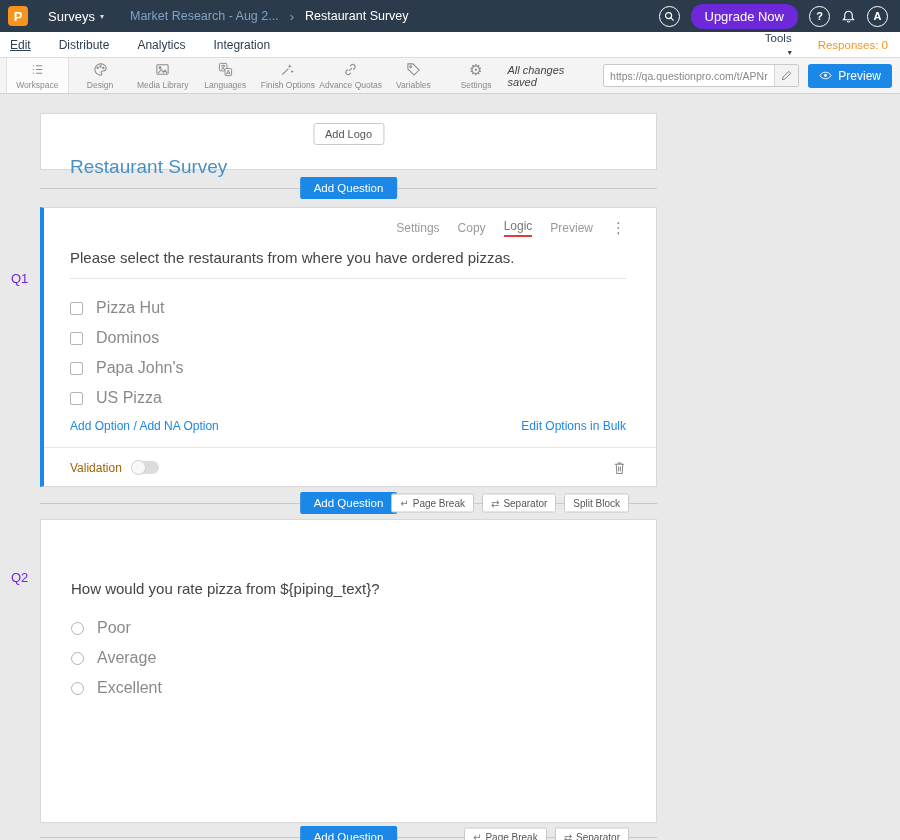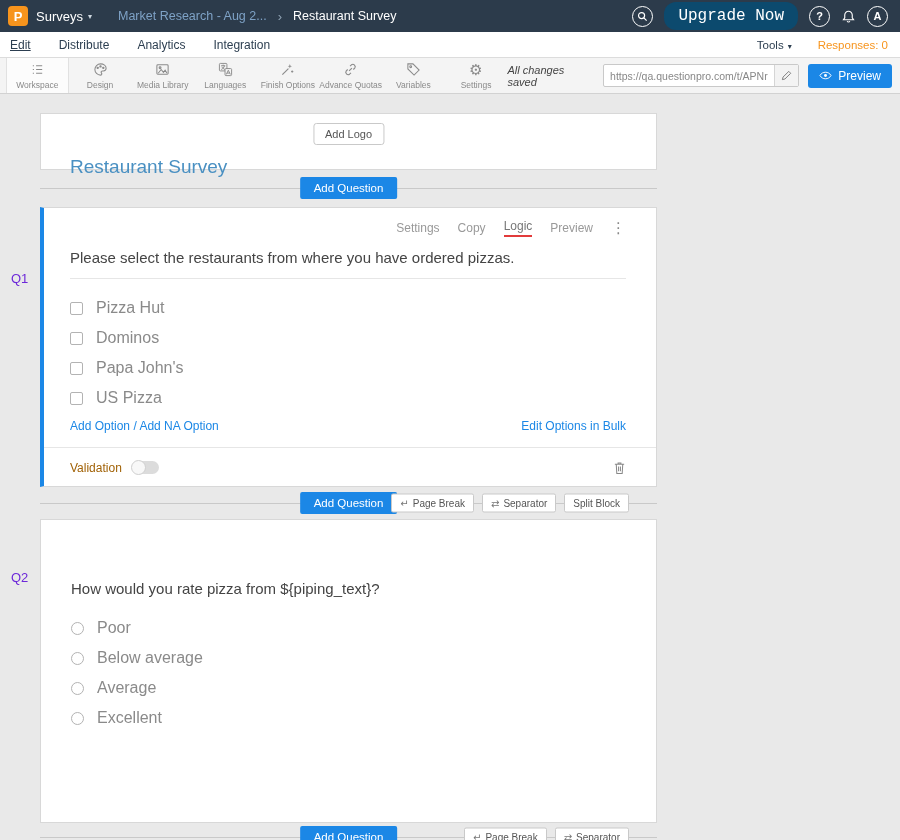--- a/index.html
+++ b/index.html
@@ -9,39 +9,39 @@
     background:#e9e9e9;
     font-family:"Liberation Sans","DejaVu Sans",sans-serif;
     color:#444;
   }
   [data-interactable="true"] { cursor:pointer; }
 
   
   .topbar { height:32px; background:#2c3b4b; display:flex; align-items:center; padding:0 12px 0 8px; }
   .logo { width:20px; height:20px; background:#f7941d; border-radius:4px; color:#fff;
           font-weight:bold; font-size:13px; display:flex; align-items:center; justify-content:center; }
-  .product { color:#fff; font-size:13px; margin-left:8px; display:flex; align-items:center; gap:5px; }
+  .product { color:#fff; font-size:13px; margin-left:20px; display:flex; align-items:center; gap:5px; }
   .caret { font-size:8px; color:#cfd8e0; }
   .breadcrumb { display:flex; align-items:center; margin-left:26px; font-size:12.5px; }
   .bc-folder { color:#7ea2c6; }
   .bc-sep { color:#8fa2b3; margin:0 11px; font-size:13px; }
   .bc-current { color:#fff; }
   .topbar-right { margin-left:auto; display:flex; align-items:center; gap:11px; }
   .tb-circle { width:21px; height:21px; border:1.4px solid #fff; border-radius:50%;
                display:flex; align-items:center; justify-content:center; color:#fff; font-size:11px; font-weight:bold; }
-  .upgrade-btn { background:#0c4a6e; color:#fff; border:none; border-radius:12px;
-                 font-size:16px; padding:5px 14px; font-family:Liberation Mono, monospace; }
+  .upgrade-btn { background:#6d28d9; color:#fff; border:none; border-radius:12px;
+                 font-size:13px; padding:5px 14px; font-family:Liberation Sans, sans-serif; }
 
   
   .menubar { height:26px; background:#fff; border-bottom:1px solid #dcdcdc;
              display:flex; align-items:center; padding:0 12px 0 10px; font-size:12px; color:#2c3e50; }
   .mtab { margin-right:28px; }
   .mtab.active { text-decoration:underline; }
   .menubar-right { margin-left:auto; display:flex; align-items:center; gap:26px; font-size:11.5px; }
-  .tools-menu { display:flex; align-items:flex-end; gap:4px; color:#2c3e50; }
+  .tools-menu { display:flex; align-items:flex-end; gap:4px; color:#2c3e50;flex-direction:column; }
   .tools-menu .caret { color:#2c3e50; }
   .responses { color:#f7941d; }
 
   
   .toolbar { height:36px; background:#f4f4f4; border-bottom:1px solid #d2d2d2;
              display:flex; align-items:stretch; padding:0 8px 0 6px; }
   .tool { width:64px; display:flex; flex-direction:column; align-items:center; justify-content:center; gap:3px; }
   .tool.active { background:#fcfcfc; border-left:1px solid #e1e1e1; border-right:1px solid #e1e1e1; }
   .ticon { height:15px; display:flex; align-items:center; justify-content:center; }
   .tlabel { font-size:8.5px; color:#8a8a8a; white-space:nowrap; }
@@ -349,24 +349,20 @@
 
     <section class="card q2-card" data-interactable="true">
       <div class="q-text" data-interactable="true">How would you rate pizza from ${piping_text}?</div>
       <div class="q-options" data-interactable="false">
         <div class="opt-row" data-interactable="false">
           <span class="radio" data-interactable="true"></span>
           <span class="opt-label" data-interactable="true">Poor</span>
         </div>
         <div class="opt-row" data-interactable="false">
           <span class="radio" data-interactable="true"></span>
-          <span class="opt-label" data-interactable="true">Below average</span>
-        </div>
-        <div class="opt-row" data-interactable="false">
-          <span class="radio" data-interactable="true"></span>
           <span class="opt-label" data-interactable="true">Average</span>
         </div>
         <div class="opt-row" data-interactable="false">
           <span class="radio" data-interactable="true"></span>
           <span class="opt-label" data-interactable="true">Excellent</span>
         </div>
       </div>
     </section>
 
     <div class="gap-row row3" data-interactable="false">

